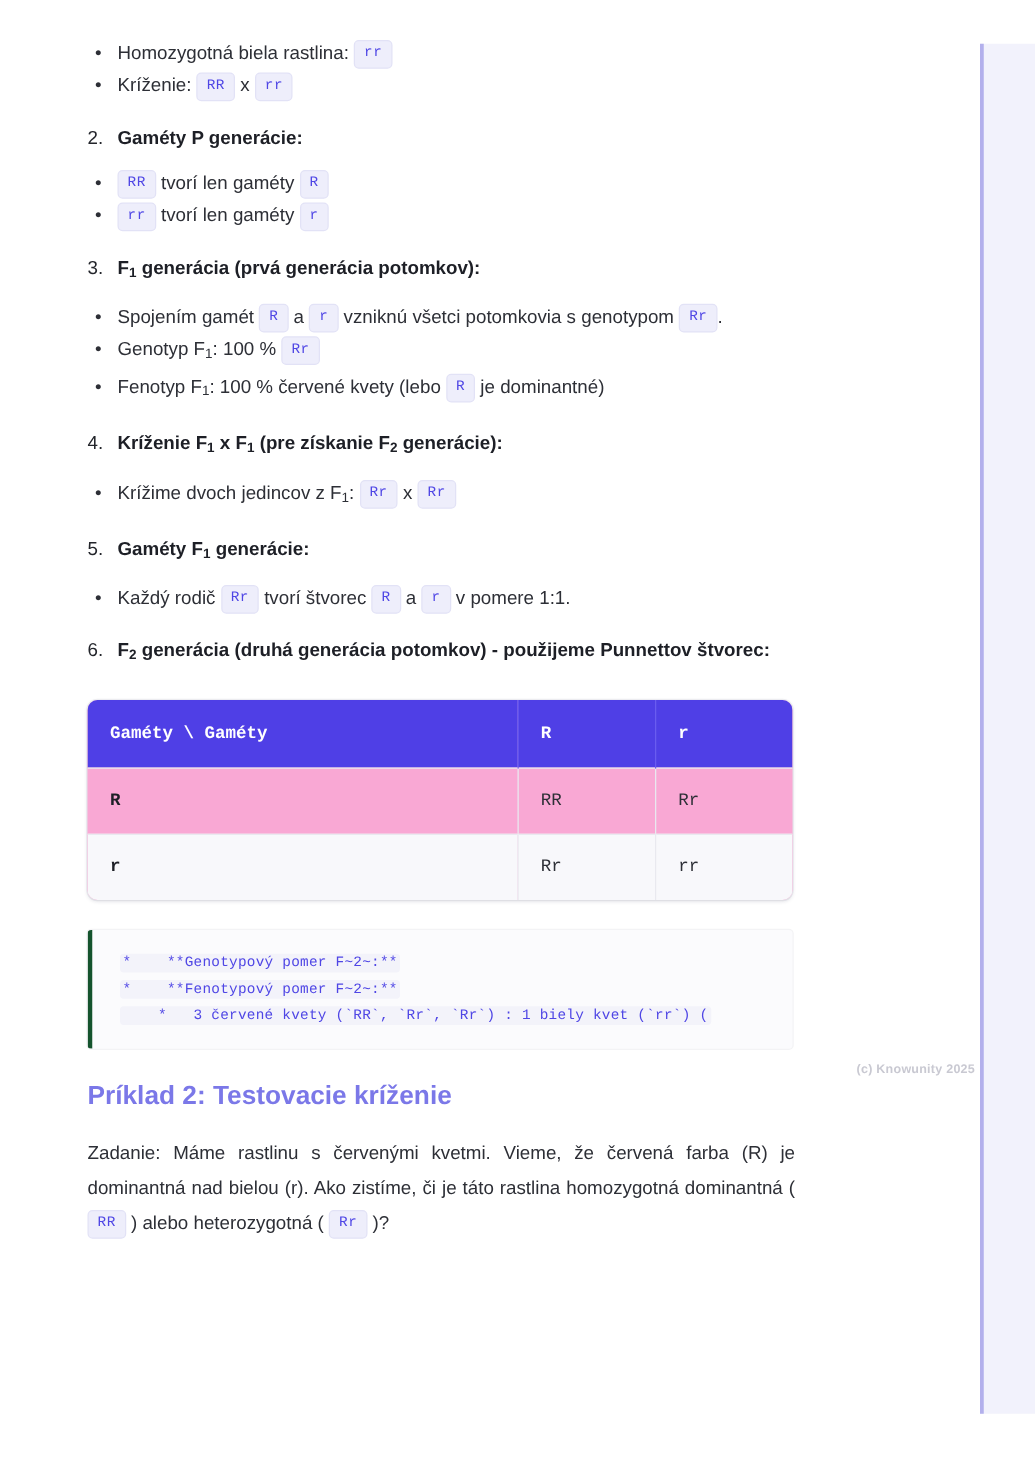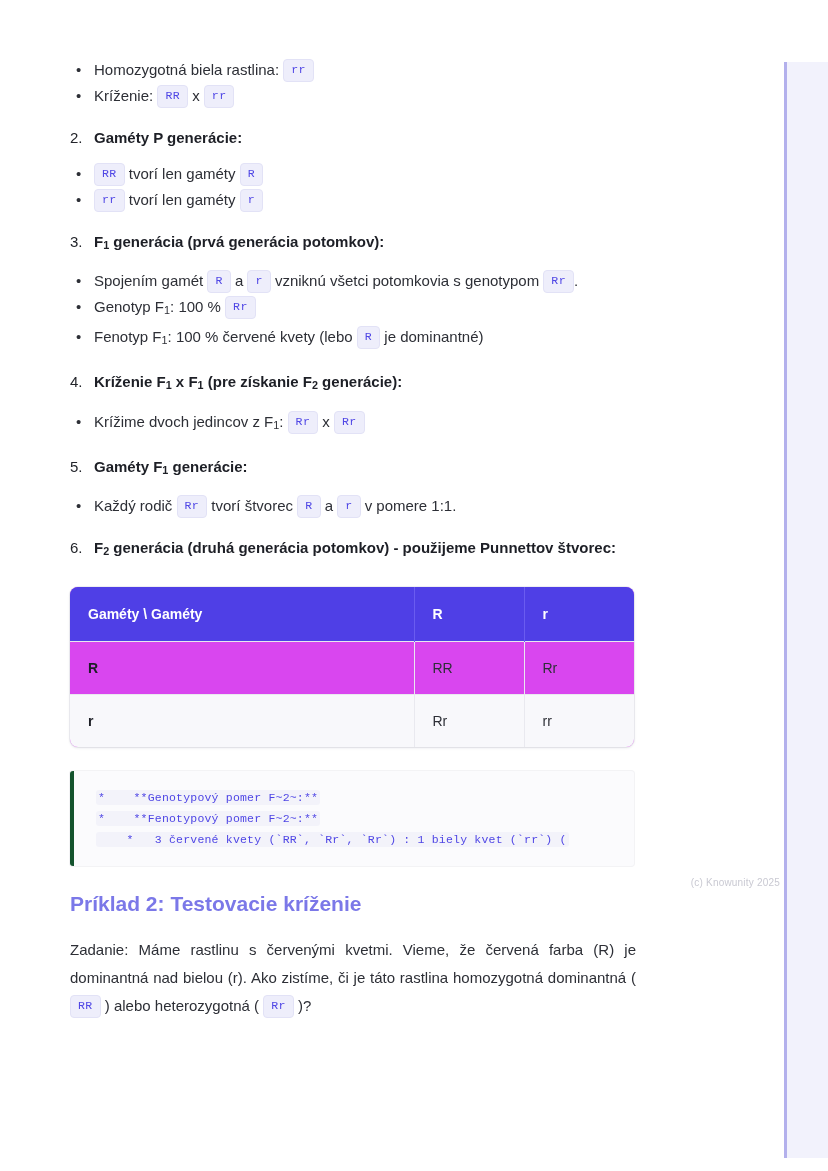--- a/index.html
+++ b/index.html
@@ -17,21 +17,20 @@
   }
 
   
   .page {
     position: absolute;
     left: 0; top: 0;
     width: 828px;
     height: 917px;
     background: #ffffff;
     box-sizing: border-box;
-    margin-top: 27px;
   }
   .doc {
     position: absolute;
     left: 70px;
     top: 30px;
     width: 566px;
   }
 
   
   ol.steps {
@@ -110,21 +109,22 @@
     vertical-align: -0.22em;
     letter-spacing: 0;
   }
 
   
   .table-wrap {
     width: 564px;
     border-radius: 8px;
     overflow: hidden;
     box-shadow: 0 1px 3px rgba(20,20,60,0.10), 0 0 0 1px rgba(20,20,60,0.06);
-    background: #d946ef;
+    background: #f9a8d4;
+    font-family: Liberation Mono, monospace;
   }
   table.punnett {
     border-collapse: collapse;
     width: 100%;
     table-layout: fixed;
   }
   table.punnett th {
     background: #4f3fe6;
     color: #ffffff;
     font-size: 14px;
@@ -196,20 +196,21 @@
 
   
   .watermark {
     position: absolute;
     right: 48px;
     bottom: 56px;
     font-size: 10px;
     color: #c9c9d2;
     letter-spacing: 0.2px;
     white-space: nowrap;
+    font-weight: bold;
   }
 
   
   .scrollbar-track {
     position: absolute;
     right: 0;
     top: 35px;
     width: 44px;
     height: 1096px;
     background: #f2f2fc;

